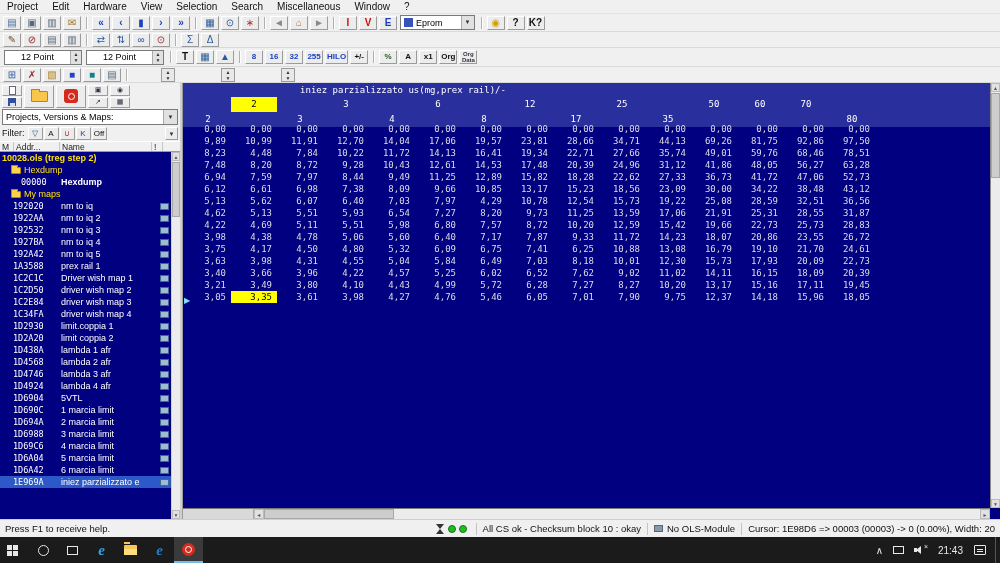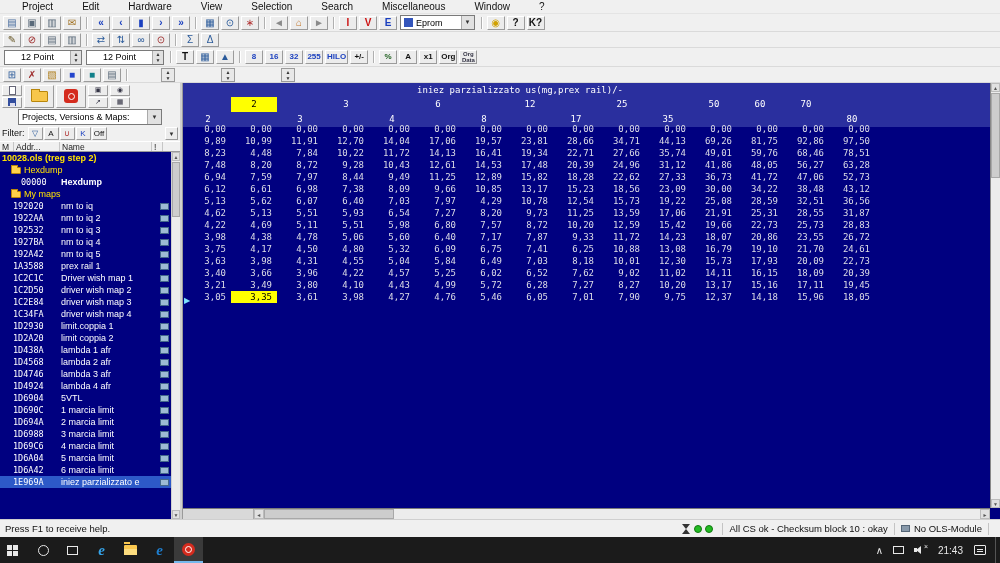--- a/index.html
+++ b/index.html
@@ -8,21 +8,21 @@
 #app{position:relative;width:1000px;height:563px;background:#f0f0f0;display:flex;flex-direction:column;}
 
 #titlebar{height:18px;background:#fff;display:flex;align-items:center;padding-left:4px;font-size:10.5px;color:#000;flex:0 0 auto;}
 .app-ico{width:11px;height:11px;border-radius:50%;background:#d42b1e;margin-right:5px;position:relative;flex:0 0 auto;}
 .app-ico::after{content:'';position:absolute;inset:2.5px;border:1.5px solid #fff;border-radius:50%;}
 #titlebar .title{flex:1;white-space:nowrap;overflow:hidden;}
 .wctrl{display:flex;height:18px;flex:0 0 auto;}
 .wctrl span{width:28px;text-align:center;line-height:18px;font-size:9px;color:#333;}
 
 #menubar{height:14px;background:#f0f0f0;display:flex;font-size:10px;align-items:center;border-bottom:1px solid #e4e4e4;flex:0 0 auto;}
-.mitem{padding:0 7px;color:#111;margin-left:15px;}
+.mitem{padding:0 7px;color:#111;}
 
 .tbrow{display:flex;align-items:center;background:#f0f0f0;border-bottom:1px solid #dadada;padding-left:2px;flex:0 0 auto;}
 #tb1{height:18px}#tb2{height:16px}#tb3{height:19px}#tb4{height:16px}
 .tbtn{min-width:18px;height:14px;border:1px solid;border-color:#fff #9b9b9b #9b9b9b #fff;background:#ececec;display:inline-flex;align-items:center;justify-content:center;margin:0 1px;flex:0 0 auto;padding:0 1px;}
 .tg{font-size:10px;line-height:1;color:#334;}
 .tlbl .tg{font-size:8px;font-weight:bold;}
 .tg2{display:flex;flex-direction:column;align-items:center;}
 .tg2 span{font-size:6px;line-height:6px;font-weight:bold;color:#334;}
 .tsep{width:1px;height:12px;background:#b0b0b0;margin:0 4px;box-shadow:1px 0 0 #fff;flex:0 0 auto;}
 .tcombo{display:inline-flex;align-items:center;height:15px;border:1px solid #7a7a7a;background:#fff;margin:0 2px;flex:0 0 auto;}
@@ -42,21 +42,21 @@
 .pt-col{display:flex;flex-direction:column;gap:1px;}
 .pt-small{width:20px;height:11px;border:1px solid;border-color:#fff #9b9b9b #9b9b9b #fff;background:#ececec;display:flex;align-items:center;justify-content:center;font-size:7px;color:#334;}
 .pt-big{width:30px;height:23px;border:1px solid;border-color:#fff #9b9b9b #9b9b9b #fff;background:#ececec;display:flex;align-items:center;justify-content:center;}
 .ico-doc{width:7px;height:9px;background:#fff;border:1px solid #667;}
 .ico-floppy{width:8px;height:8px;background:#334e9e;position:relative;}
 .ico-floppy::after{content:'';position:absolute;left:1.5px;right:1.5px;bottom:0;height:3px;background:#dde;}
 .ico-folder{width:17px;height:11px;background:#f7c64a;border:1px solid #b8860b;position:relative;border-radius:1px;}
 .ico-folder::before{content:'';position:absolute;top:-3px;left:-1px;width:7px;height:2px;background:#f7c64a;border:1px solid #b8860b;border-bottom:none;}
 .ico-red{width:14px;height:14px;background:#d42b1e;border-radius:3px;position:relative;}
 .ico-red::after{content:'';position:absolute;inset:3.5px;border:1.5px solid #fff;border-radius:50%;}
-#selector{height:16px;margin:0 18px;border:1px solid #7a7a7a;background:#fff;display:flex;align-items:center;font-size:9px;flex:0 0 auto;}
+#selector{height:16px;margin:0 2px;border:1px solid #7a7a7a;background:#fff;display:flex;align-items:center;font-size:9px;flex:0 0 auto;}
 #selector .lbl{flex:1;padding-left:3px;white-space:nowrap;overflow:hidden;}
 #selector .dd{width:14px;align-self:stretch;background:#e1e1e1;border-left:1px solid #aaa;font-size:6px;line-height:14px;text-align:center;color:#333;}
 #filterrow{height:16px;display:flex;align-items:center;padding:0 2px;font-size:9px;gap:1px;flex:0 0 auto;color:#111;}
 .flabel{padding-right:2px;}
 .fbtn{min-width:15px;height:13px;border:1px solid;border-color:#fff #9b9b9b #9b9b9b #fff;background:#ececec;display:inline-flex;align-items:center;justify-content:center;font-size:8px;padding:0 1px;}
 #filterrow .dd2{margin-left:auto;width:13px;height:13px;border:1px solid;border-color:#fff #9b9b9b #9b9b9b #fff;background:#ececec;font-size:6px;text-align:center;line-height:12px;color:#333;}
 #colhdr{height:11px;display:flex;font-size:8.5px;background:#f0f0f0;border-top:1px solid #fff;border-bottom:1px solid #9b9b9b;flex:0 0 auto;color:#222;}
 .ch{border-right:1px solid #c6c6c6;padding-left:2px;line-height:10px;overflow:hidden;}
 .ch0{width:14px}.ch1{width:46px}.ch2{width:92px}.ch3{width:11px}.chf{flex:1;border-right:none;}
 #treewrap{position:relative;flex:1;background:#000080;overflow:hidden;}
@@ -72,21 +72,21 @@
 .bold{font-weight:bold;}
 .badge{position:absolute;right:2px;top:2.5px;width:9px;height:7px;background:#9dbbd4;border:1px solid #44688c;}
 .trow.sel{background:#2d59c8;}
 #treescroll{position:absolute;top:0;right:0;bottom:0;width:9px;background:#ececec;border-left:1px solid #d0d0d0;}
 .sarrow{height:9px;font-size:5px;text-align:center;line-height:9px;color:#555;background:#e1e1e1;border:1px solid #bbb;}
 .sarrow.bot{position:absolute;bottom:0;left:0;right:0;}
 #treescroll .sthumb{position:absolute;top:10px;left:0;right:0;height:55px;background:#cdcdcd;border:1px solid #a8a8a8;}
 
 #mapwin{flex:1;position:relative;background:#000080;border-left:1px solid #9a9a9a;overflow:hidden;}
 #maphdr{position:absolute;top:0;left:0;right:10px;height:44px;background:#2a2f9e;}
-#maptitle{height:14px;line-height:14px;width:440px;text-align:right;color:#fff;font-family:"DejaVu Sans Mono",monospace;font-size:9px;}
+#maptitle{height:14px;line-height:14px;width:440px;text-align:center;color:#fff;font-family:"DejaVu Sans Mono",monospace;font-size:9px;}
 .axisrow{display:flex;height:15px;padding-left:2px;}
 .gcell{width:46px;flex:0 0 auto;text-align:right;padding-right:5px;font-family:"DejaVu Sans Mono",monospace;font-size:9px;line-height:12px;color:#dcdce6;}
 .axisrow .gcell{text-align:center;padding-right:0;color:#fff;line-height:15px;}
 .gcell.ysel{background:#ffff00;color:#000;}
 .gcell.csel{background:#ffff00;color:#000;}
 #grid{position:absolute;top:40px;left:2px;}
 .grow{display:flex;height:12px;}
 #rowmarker{position:absolute;left:1px;color:#7fe3ff;font-size:8px;line-height:12px;}
 #vscroll{position:absolute;top:0;right:0;bottom:11px;width:10px;background:#ececec;border-left:1px solid #888;}
 #vscroll .sthumb{position:absolute;top:10px;left:0;right:0;height:85px;background:#cdcdcd;border:1px solid #a8a8a8;}
@@ -764,20 +764,21 @@
     <div id="sb-right">
       <span class="hg"></span>
       <span class="led"></span>
       <span class="led"></span>
       <span class="ssep"></span>
       <span class="stext">All CS ok - Checksum block 10 : okay</span>
       <span class="ssep"></span>
       <span class="dongle"></span>
       <span class="stext">No OLS-Module</span>
       <span class="ssep"></span>
+      <span class="stext">Cursor: 1E98D6 =&gt; 00003 (00003) -&gt; 0 (0.00%), Width: 20</span>
     </div>
   </div>
 
   <div id="taskbar">
       <span class="tbico">
         <span class="tb-start"></span>
       </span>
       <span class="tbico">
         <span class="tb-cortana"></span>
       </span>

